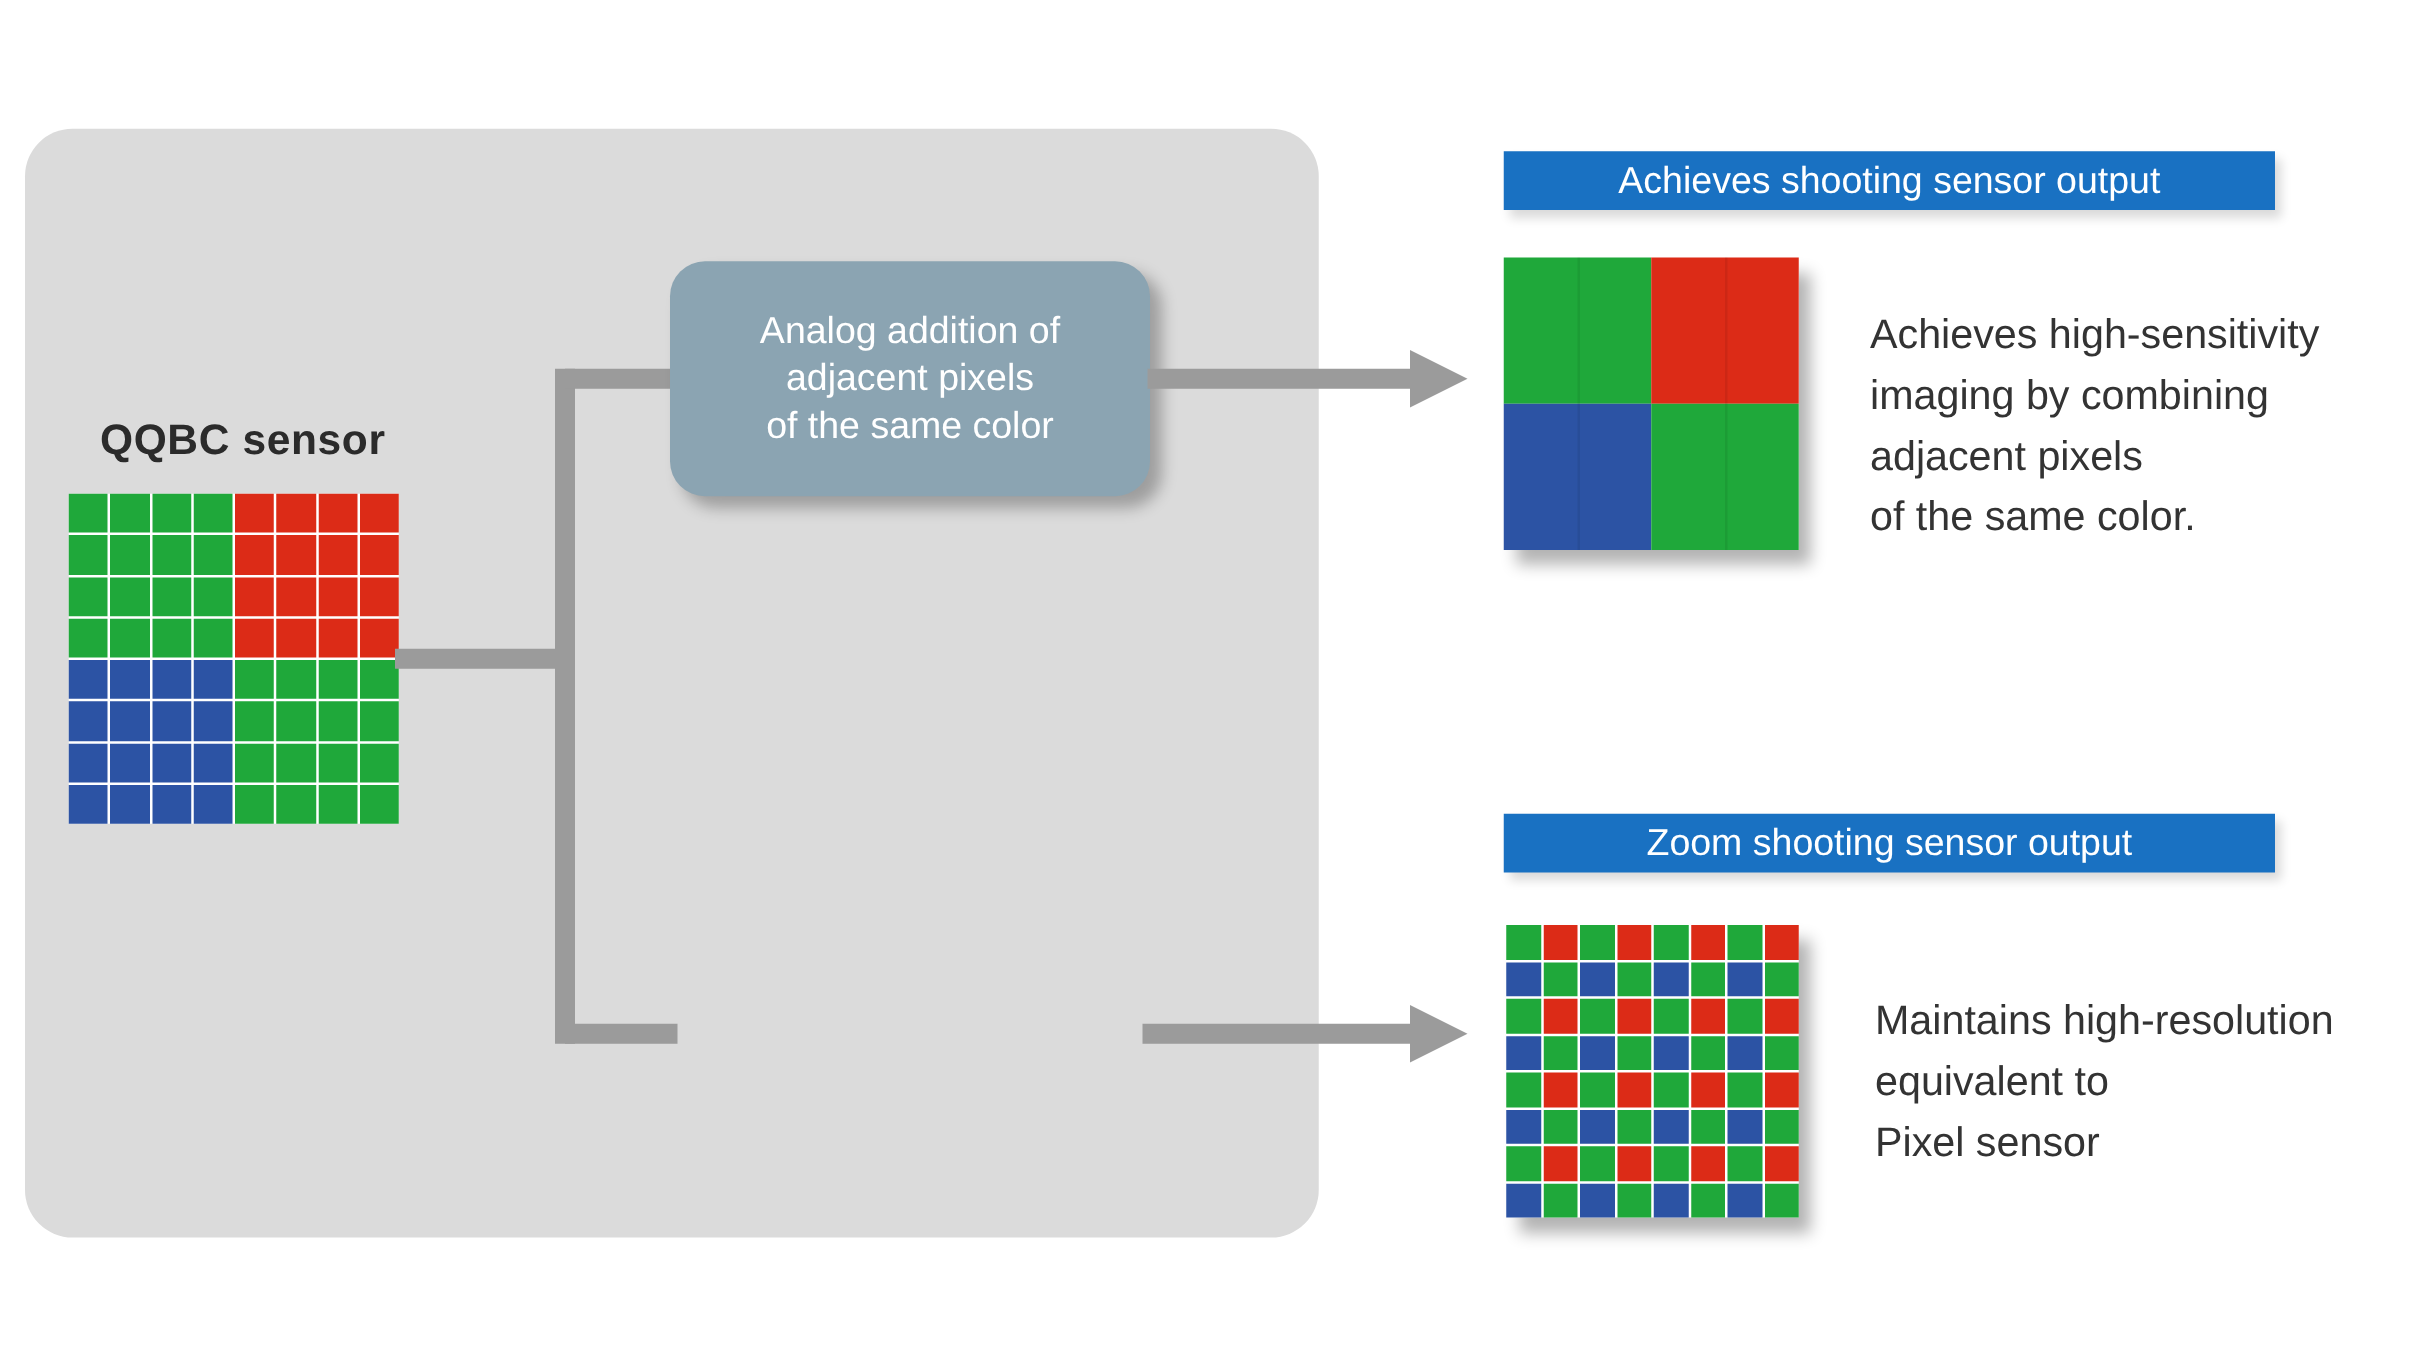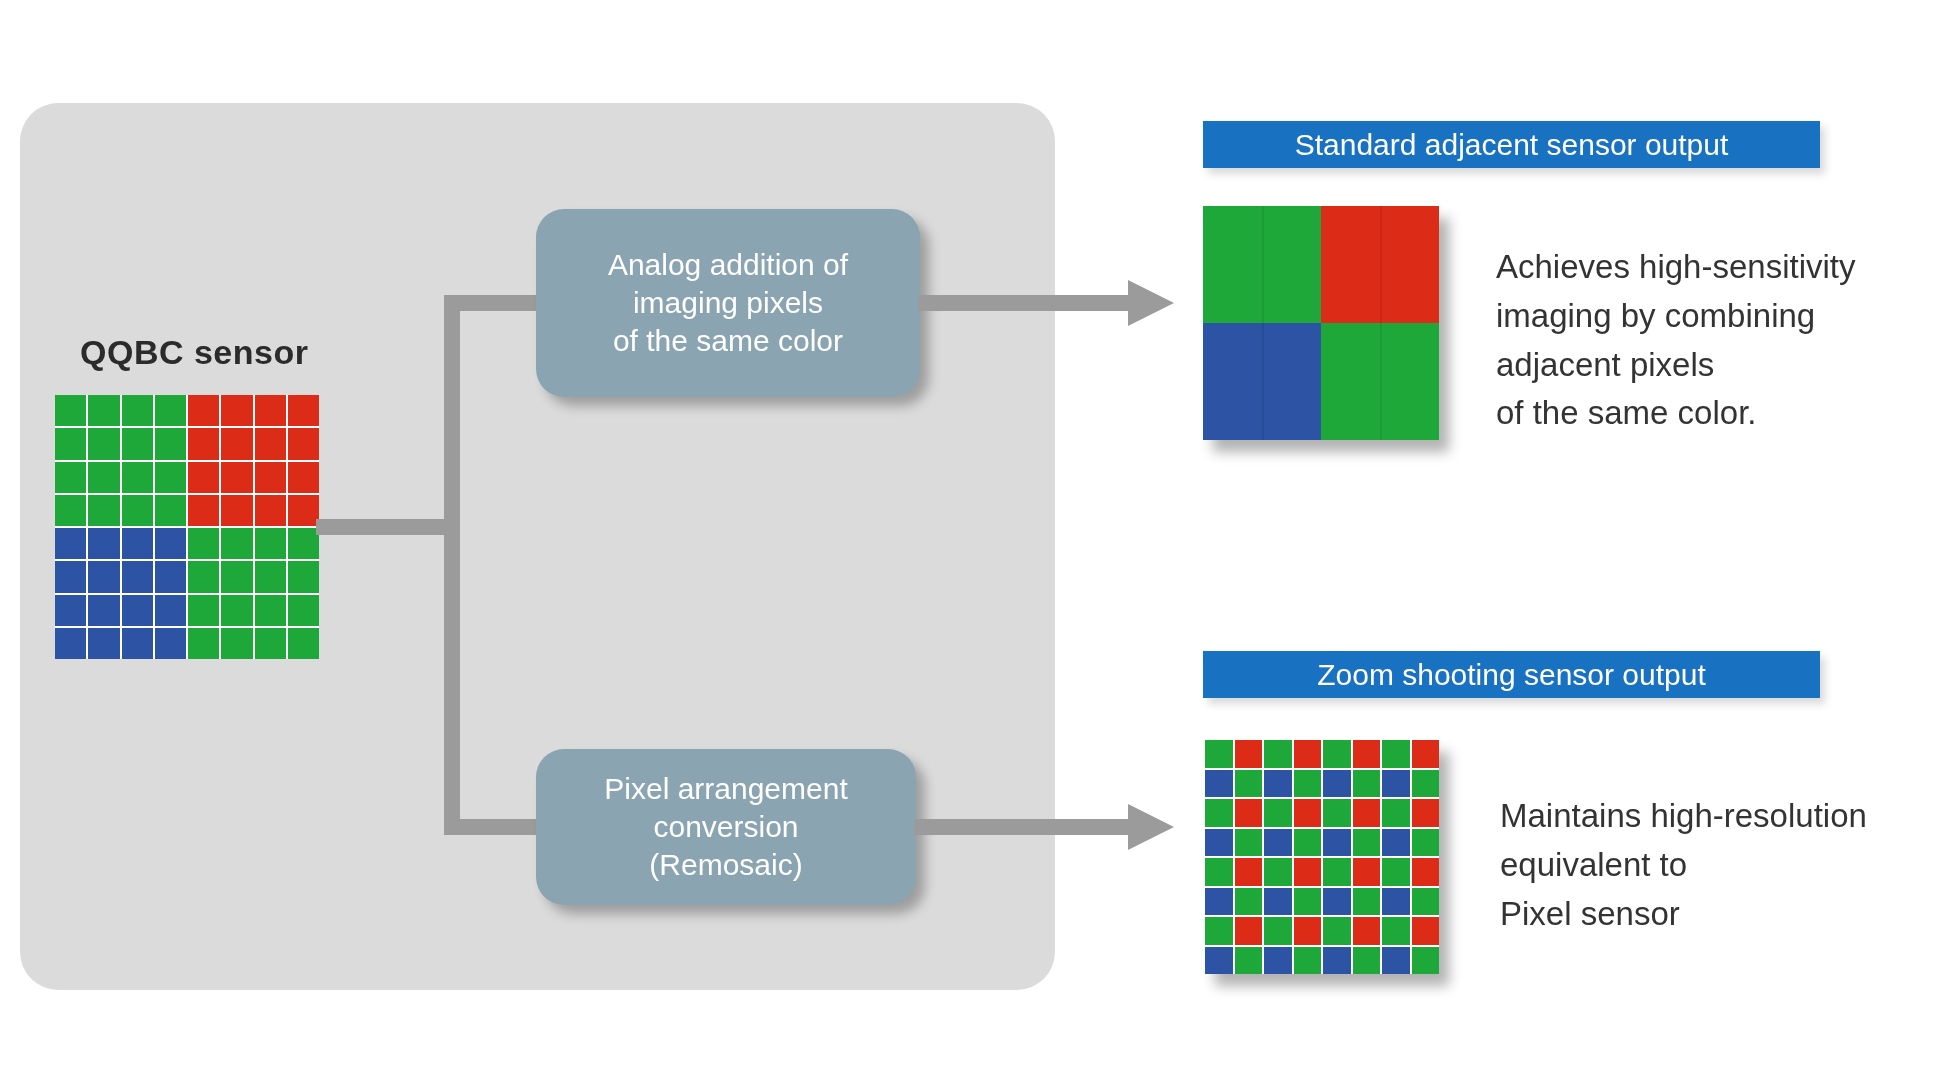--- a/index.html
+++ b/index.html
@@ -170,35 +170,30 @@
       <div style="background: rgb(31, 168, 58);"></div>
     </div>
 
   <div class="conn stub"></div>
   <div class="conn trunk"></div>
   <div class="conn h-top"></div>
   <div class="conn h-bottom"></div>
 
   <div class="process-box box-top">
     <div class="box-text">Analog addition of
-imaging pixels
+adjacent pixels
 of the same color</div>
-  </div>
-  <div class="process-box box-bottom">
-    <div class="box-text">Pixel arrangement
-conversion
-(Remosaic)</div>
   </div>
 
   <div class="conn shaft-top"></div>
   <div class="arrowhead head-top"></div>
   <div class="conn shaft-bottom"></div>
   <div class="arrowhead head-bottom"></div>
 
-  <div class="output-header header-top">Standard adjacent sensor output</div>
+  <div class="output-header header-top">Achieves shooting sensor output</div>
 
   <div class="pixel-grid std-grid" style="display: grid; grid-template-columns: repeat(2, 1fr); grid-template-rows: repeat(2, 1fr); gap: 0px;">
       <div style="background: rgb(31, 168, 58);"></div>
       <div style="background: rgb(220, 43, 23);"></div>
       <div style="background: rgb(44, 83, 164);"></div>
       <div style="background: rgb(31, 168, 58);"></div>
     </div>
 
   <div class="desc desc-top">Achieves high-sensitivity
 imaging by combining

